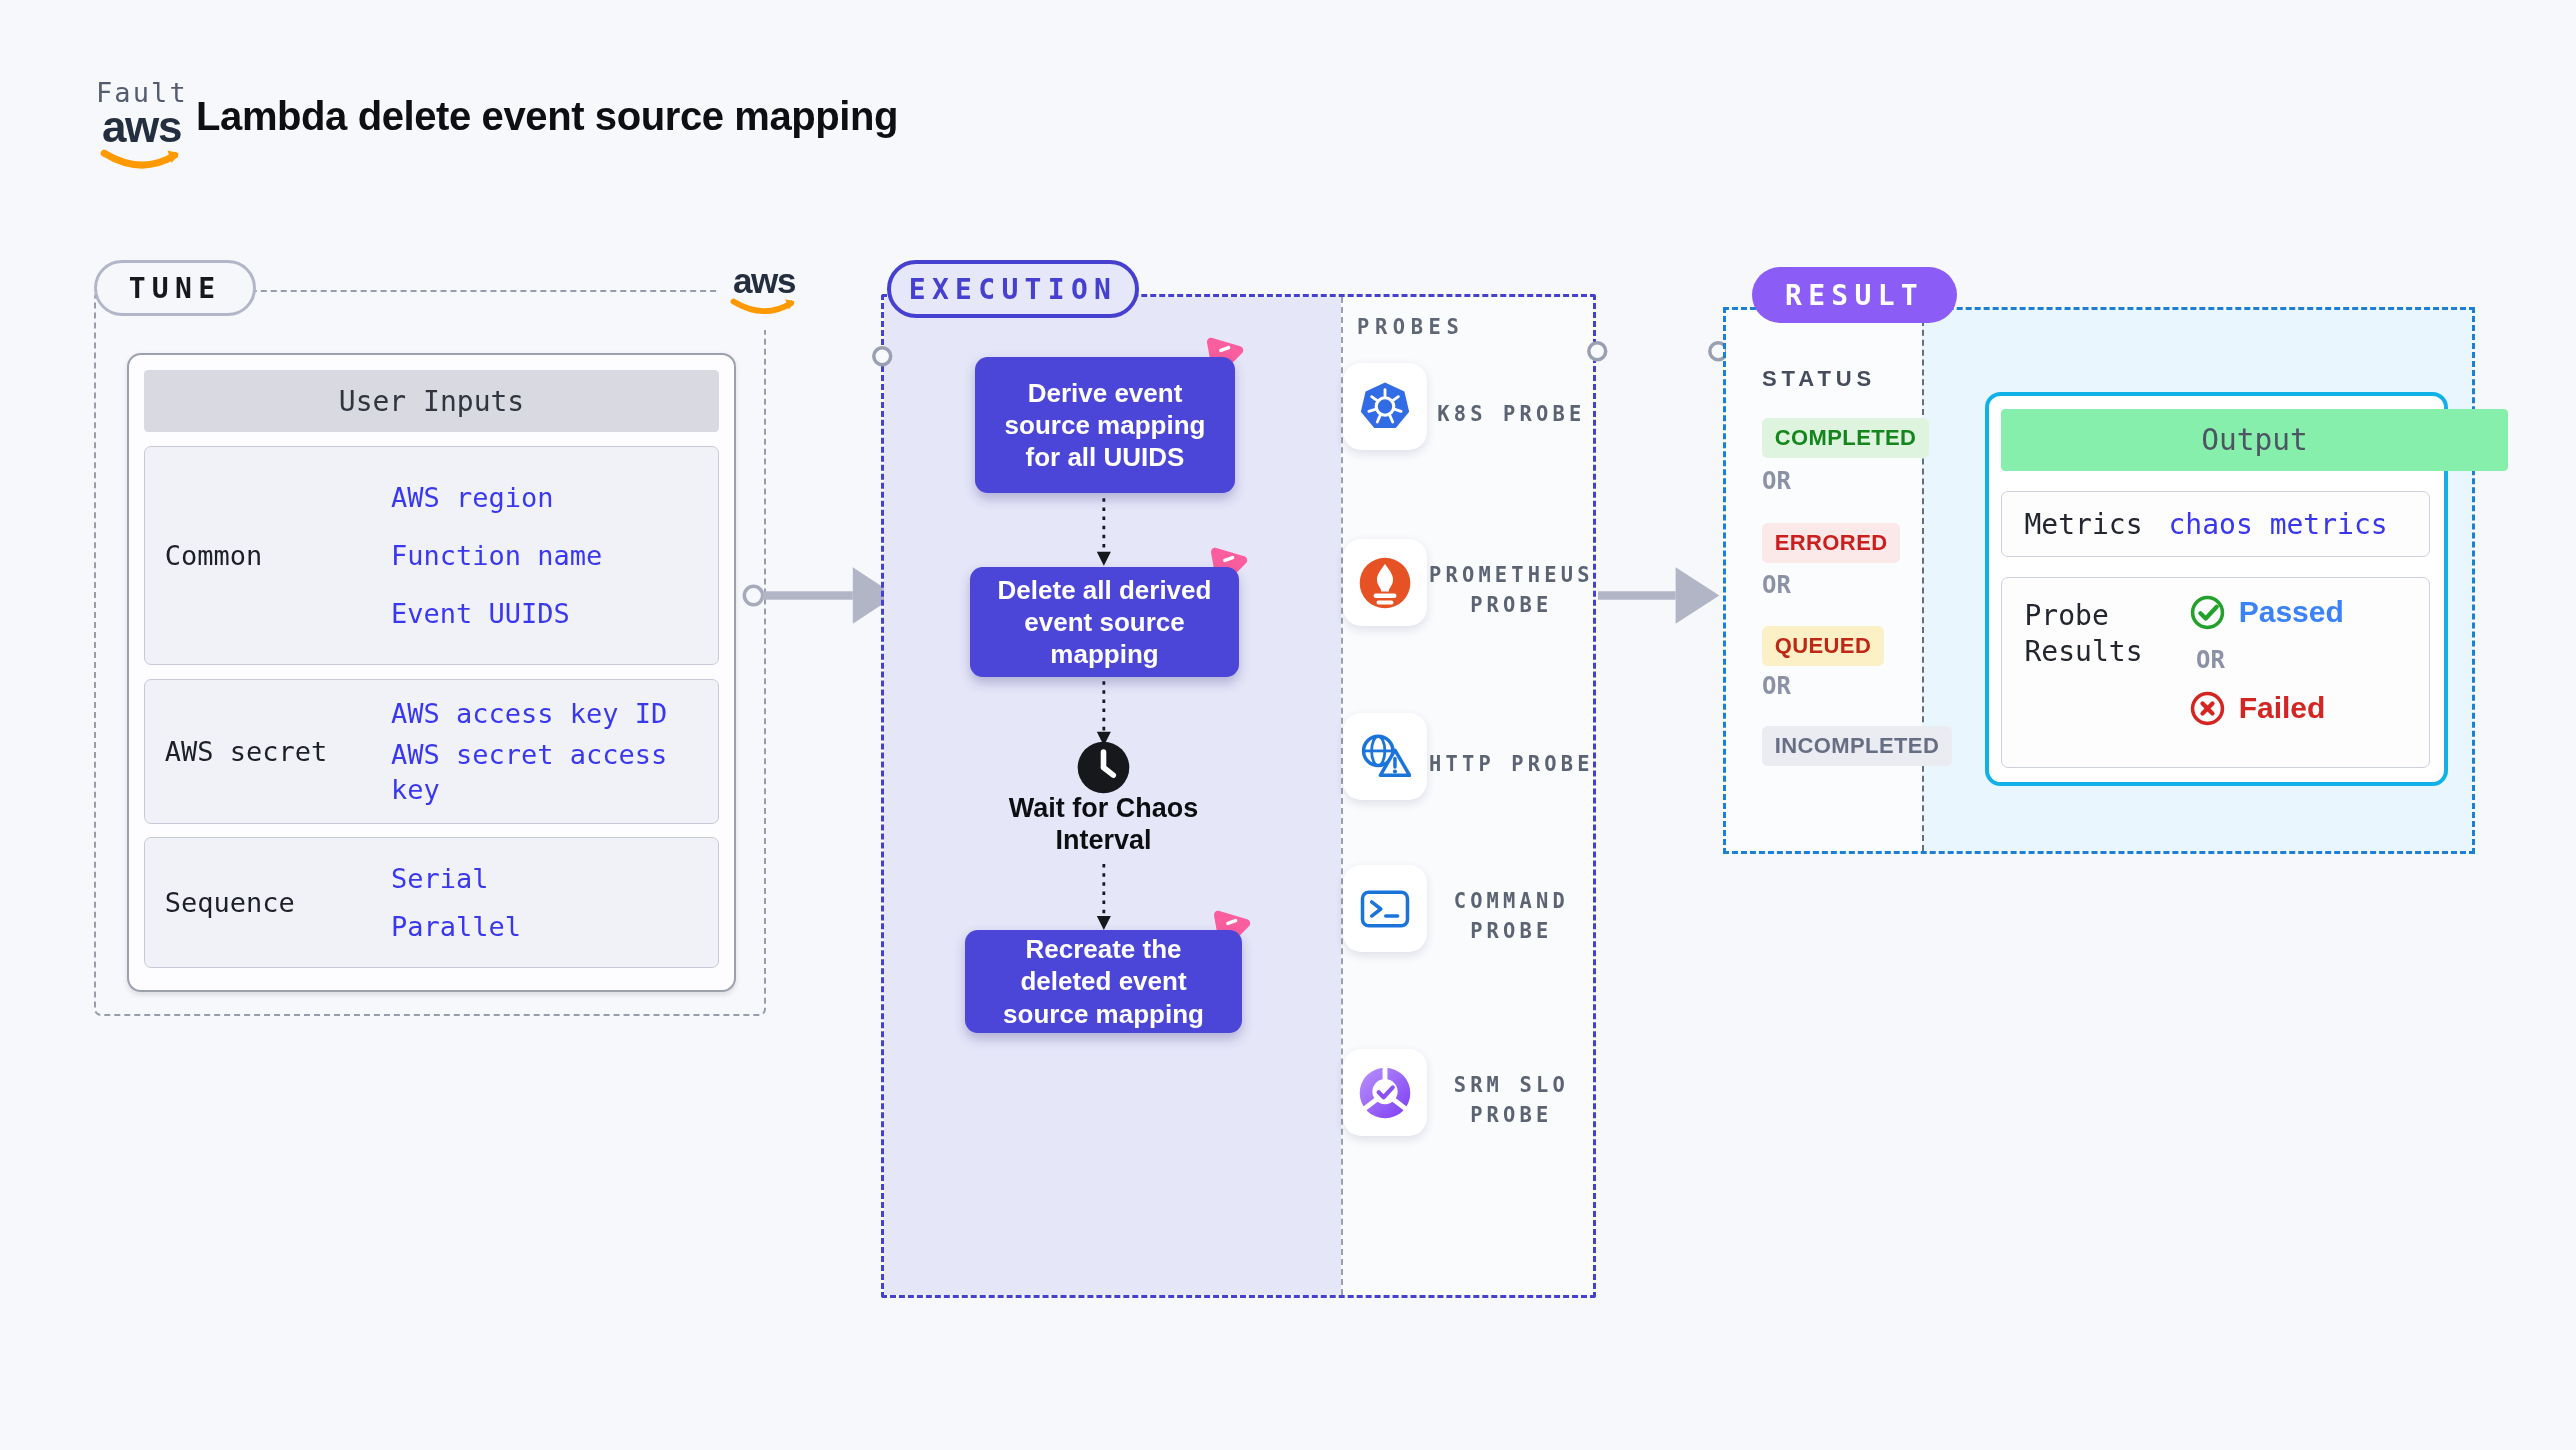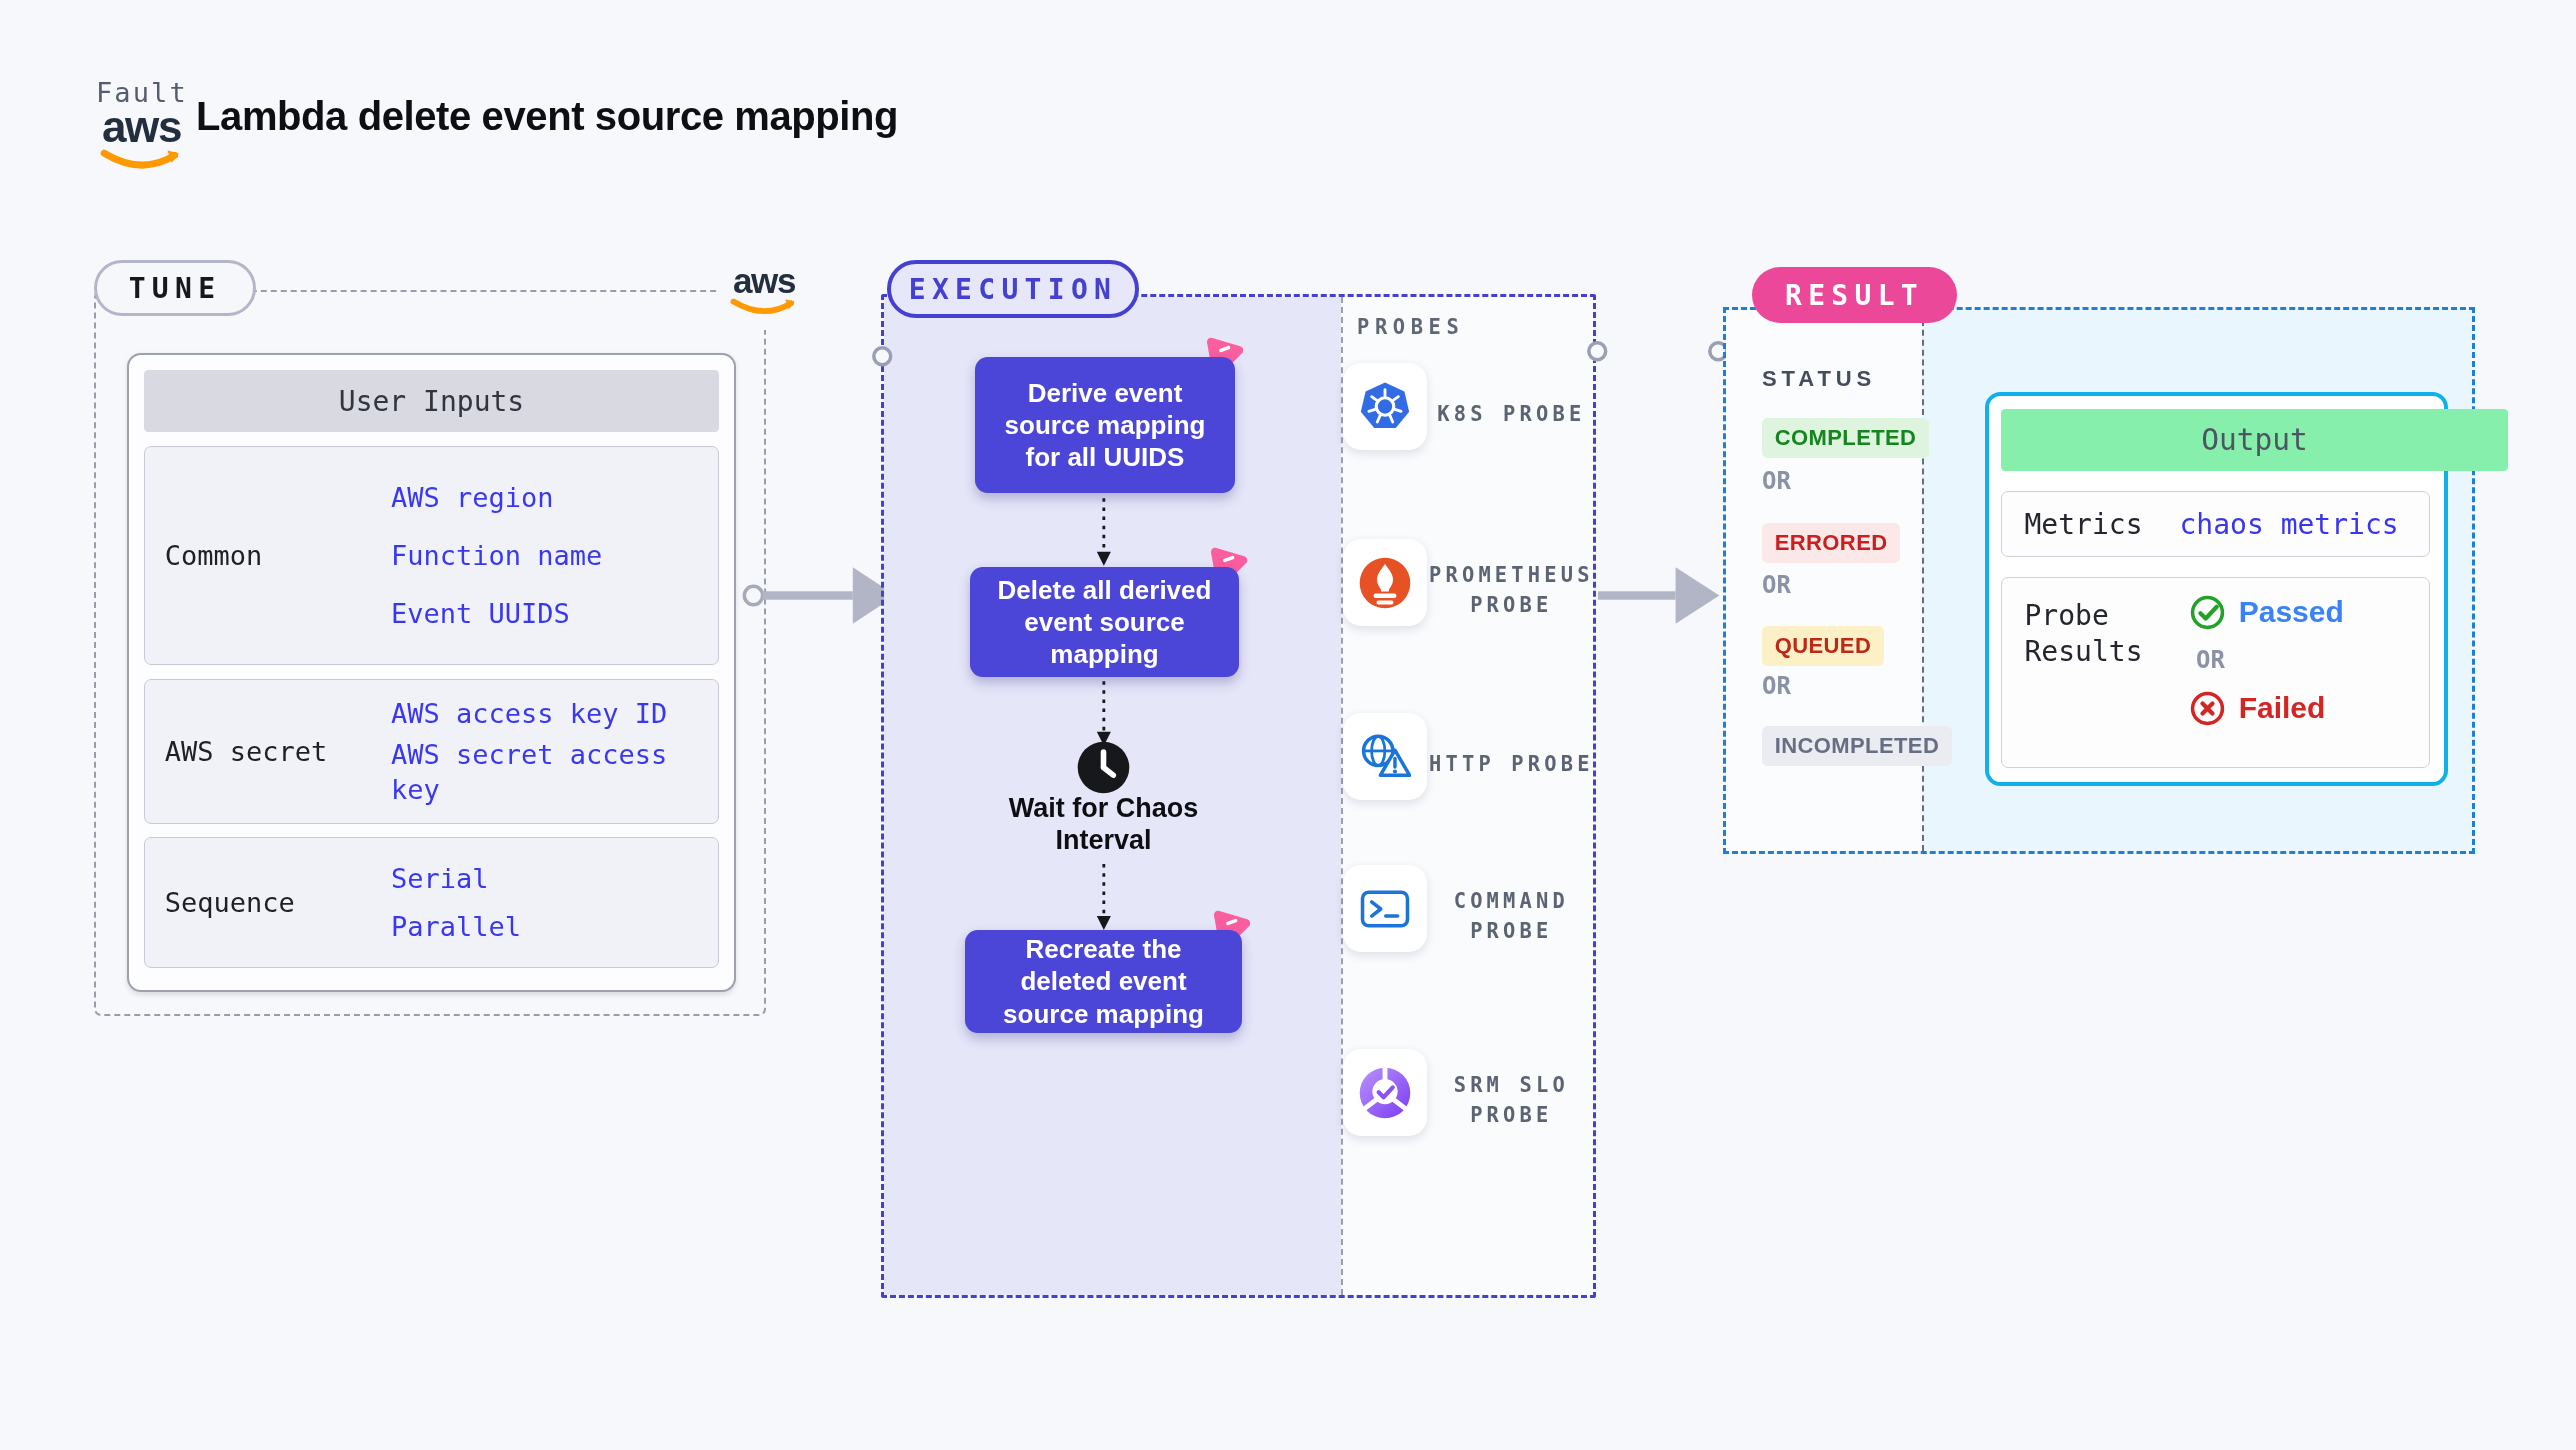--- a/index.html
+++ b/index.html
@@ -19,21 +19,21 @@
   .tune-aws .aws-word{font-size:35px;}
 
   
   .pill{display:flex;align-items:center;justify-content:center;border-radius:34px;
         font-family:"DejaVu Sans Mono","Liberation Mono",monospace;font-weight:700;
         font-size:28px;letter-spacing:6.3px;box-sizing:border-box;z-index:5;}
   .tune-pill{left:94px;top:260px;width:162px;height:56px;background:#f6f7fa;
              border:3.5px solid #b3b6c8;color:#16181e;}
   .exec-pill{left:887px;top:260px;width:252px;height:58px;background:#e7e7fa;
              border:4.2px solid #4540cf;color:#4540cf;}
-  .result-pill{left:1752px;top:267px;width:205px;height:56px;background:#ec4899;color:#ffffff;}
+  .result-pill{left:1752px;top:267px;width:205px;height:56px;background:#8b5cf6;color:#ffffff;}
 
   
   .tune-box{left:94px;top:290px;width:668px;height:722px;border:2.8px dashed #989dab;border-radius:7px;}
   .ui-card{left:127px;top:353px;width:609px;height:639px;background:#fdfdff;border:2.8px solid #9da1ae;
            border-radius:14px;box-shadow:0 2.1px 5.6px rgba(60,60,80,.14);box-sizing:border-box;}
   .ui-header{left:144px;top:370px;width:575px;height:62px;background:#d8d9e1;border-radius:4.2px;
              display:flex;align-items:center;justify-content:center;font-size:28px;color:#303540;}
   .ui-row{left:144px;width:575px;background:#f1f2f8;border:1.4px solid #c7cad6;border-radius:7px;
           display:flex;box-sizing:border-box;}
   .ui-row .row-label{flex:0 0 232px;display:flex;align-items:center;padding-left:19.7px;
@@ -75,21 +75,21 @@
   .badge-queued{top:626px;background:#fcf0c6;color:#bd2817;}
   .badge-incompleted{top:726px;background:#ebecf2;color:#666e84;}
   .status-or{position:absolute;left:1762px;font-size:24px;font-weight:600;color:#8b92a6;}
   .or-1{top:467px;} .or-2{top:571px;} .or-3{top:672px;}
 
   .output-card{left:1985px;top:392px;width:463px;height:394px;background:#ffffff;
                border:4.2px solid #10b1e8;border-radius:15.5px;box-sizing:border-box;}
   .output-header{left:2001px;top:409px;width:507px;height:62px;background:#86efac;border-radius:4.2px;
                  display:flex;align-items:center;justify-content:center;font-size:29.5px;color:#4d5462;}
   .metrics-row{left:2001px;top:491px;width:429px;height:66px;border:1.4px solid #cdd1db;border-radius:7px;
-               background:#fdfdfe;display:flex;align-items:center;box-sizing:border-box;gap:11px;}
+               background:#fdfdfe;display:flex;align-items:center;box-sizing:border-box;}
   .metrics-row .m-label{margin-left:22.5px;width:144px;font-size:28px;color:#23262e;}
   .metrics-row .m-value{font-size:28px;color:#3a36ee;cursor:pointer;}
   .proberes-row{left:2001px;top:577px;width:429px;height:191px;border:1.4px solid #cdd1db;border-radius:7px;
                background:#fdfdfe;box-sizing:border-box;}
   .pr-label{position:absolute;left:22.5px;top:19.7px;width:162px;font-size:28px;color:#23262e;line-height:1.3;}
   .pr-col{position:absolute;left:187px;top:15.5px;display:flex;flex-direction:column;}
   .pr-line{display:flex;align-items:center;gap:12.7px;}
   .pr-passed{font-size:30px;font-weight:700;color:#3b82f6;}
   .pr-failed{font-size:30px;font-weight:700;color:#d32522;}
   .pr-or{margin:15.5px 0 15.5px 7px;font-size:24px;font-weight:600;color:#8b92a6;}

